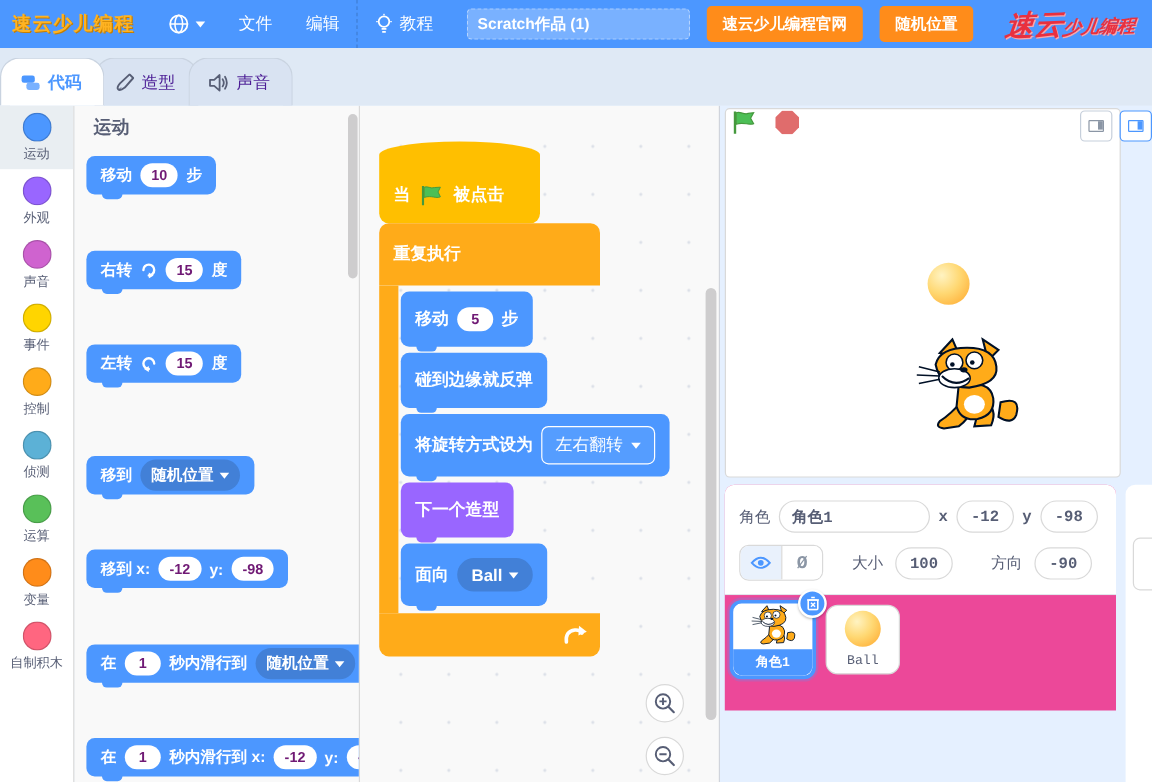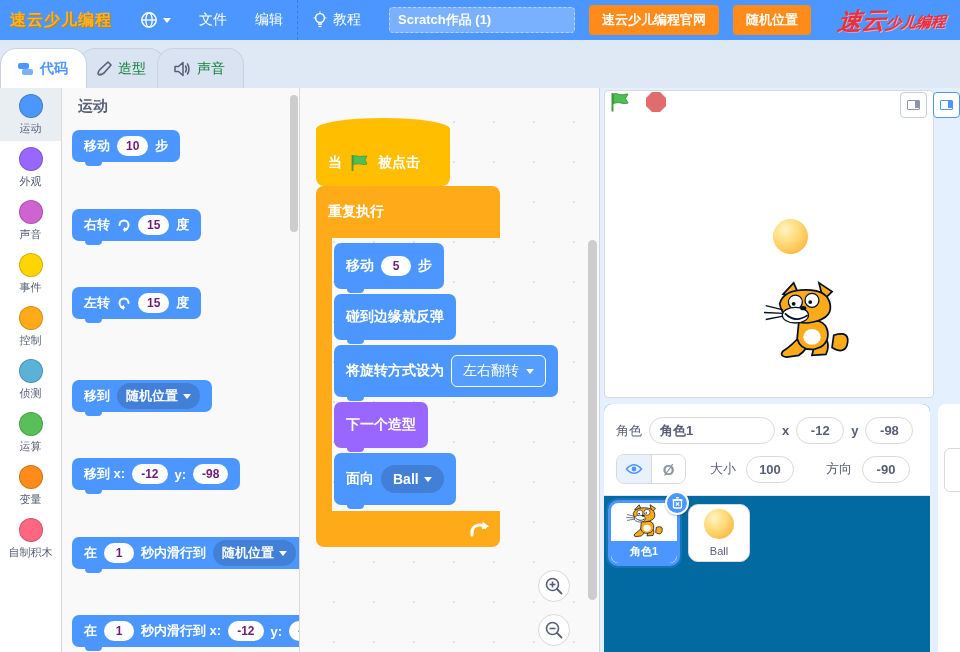--- a/index.html
+++ b/index.html
@@ -26,21 +26,21 @@
                  text-shadow:1px 1px 0 #f7a6ad; white-space:nowrap; }
   .brand-right .big { font-size:24px; } .brand-right .small { font-size:15px; }
   .caret-w { width:0; height:0; border-left:4px solid transparent; border-right:4px solid transparent;
              border-top:5px solid #fff; display:inline-block; }
 
   
   .subbar { position:absolute; left:0; top:40px; width:960px; height:48px; background:#DFE9F5; z-index:40; }
   .tabs { position:absolute; left:0; top:8px; display:flex; }
   .tab { display:flex; align-items:center; gap:6px; height:40px; padding:0 18px 0 16px;
          background:#D9E3F2; border:1px solid #C9D3E0; border-bottom:none;
-         border-radius:16px 16px 0 0; margin-right:-8px; font-size:14px; color:#15803d; cursor:pointer; }
+         border-radius:16px 16px 0 0; margin-right:-8px; font-size:14px; color:#4c1d95; cursor:pointer; }
   .tab.active { background:#fff; color:#4C97FF; font-weight:bold; z-index:5; position:relative; }
   .stage-controls { position:absolute; left:608px; top:50px; display:flex; align-items:center; gap:12px; }
   .flag-btn, .stop-btn { width:24px; height:24px; cursor:pointer; display:flex; align-items:center; justify-content:center; }
   .stop-shape { width:20px; height:20px; background:#E06C6C;
         clip-path:polygon(30% 0,70% 0,100% 30%,100% 70%,70% 100%,30% 100%,0 70%,0 30%); }
   .sizebtns { position:absolute; right:0; top:52px; display:flex; gap:6px; }
   .sizebtn { width:27px; height:26px; background:#fff; border:1px solid #C6CFDB; border-radius:4px;
              display:flex; align-items:center; justify-content:center; cursor:pointer; }
   .sizeicon { width:13px; height:10px; border:1.5px solid #8B96A5; border-radius:1px; position:relative; }
   .sizeicon::after { content:''; position:absolute; right:0; top:0; width:4px; height:7px; background:#8B96A5; }
@@ -105,22 +105,22 @@
              border-radius:50%; display:flex; align-items:center; justify-content:center; cursor:pointer; }
   .zoom-in { top:482px; } .zoom-out { top:526px; }
 
   
   .stage { position:absolute; left:604px; top:90px; width:330px; height:308px; background:#fff;
            border:1px solid #D9D9D9; border-radius:4px; }
   .ball { border-radius:50%; background:radial-gradient(circle at 34% 30%, #FFF3C2, #FFD873 45%, #FFA528 100%); }
   .stage-ball { position:absolute; left:168px; top:128px; width:35px; height:35px; cursor:grab; }
   .stage-cat { position:absolute; left:152px; top:190px; width:96px; height:84px; cursor:grab; }
 
-  .sprite-pane { position:absolute; left:604px; top:404px; width:326px; height:248px;
-                 background:#0369a1; border-radius:8px 8px 0 0; }
+  .sprite-pane { position:absolute; left:604px; top:404px; width:326px; height:188px;
+                 background:#ec4899; border-radius:8px 8px 0 0;font-family:Liberation Mono, monospace; }
   .sprite-info { width:326px; height:92px; background:#fff; border-radius:8px 8px 0 0;
                  border-bottom:1px solid #E2E6EC; position:relative; }
   .info-row1 { position:absolute; left:12px; top:13px; display:flex; align-items:center; gap:7px; width:305px; }
   .info-row2 { position:absolute; left:12px; top:50px; display:flex; align-items:center; gap:10px; width:305px; }
   .lbl { font-size:13px; color:#575E75; }
   .name-input { width:126px; height:27px; border:1px solid #D9D9D9; border-radius:999px; padding:0 10px;
                 font-size:13px; font-weight:bold; color:#575E75; outline:none; background:#fff; font-family:inherit; }
   .pill { border:1px solid #D9D9D9; border-radius:999px; background:#fff; width:48px; height:27px;
           display:flex; align-items:center; justify-content:center; font-size:13px; font-weight:bold;
           color:#575E75; cursor:text; }

